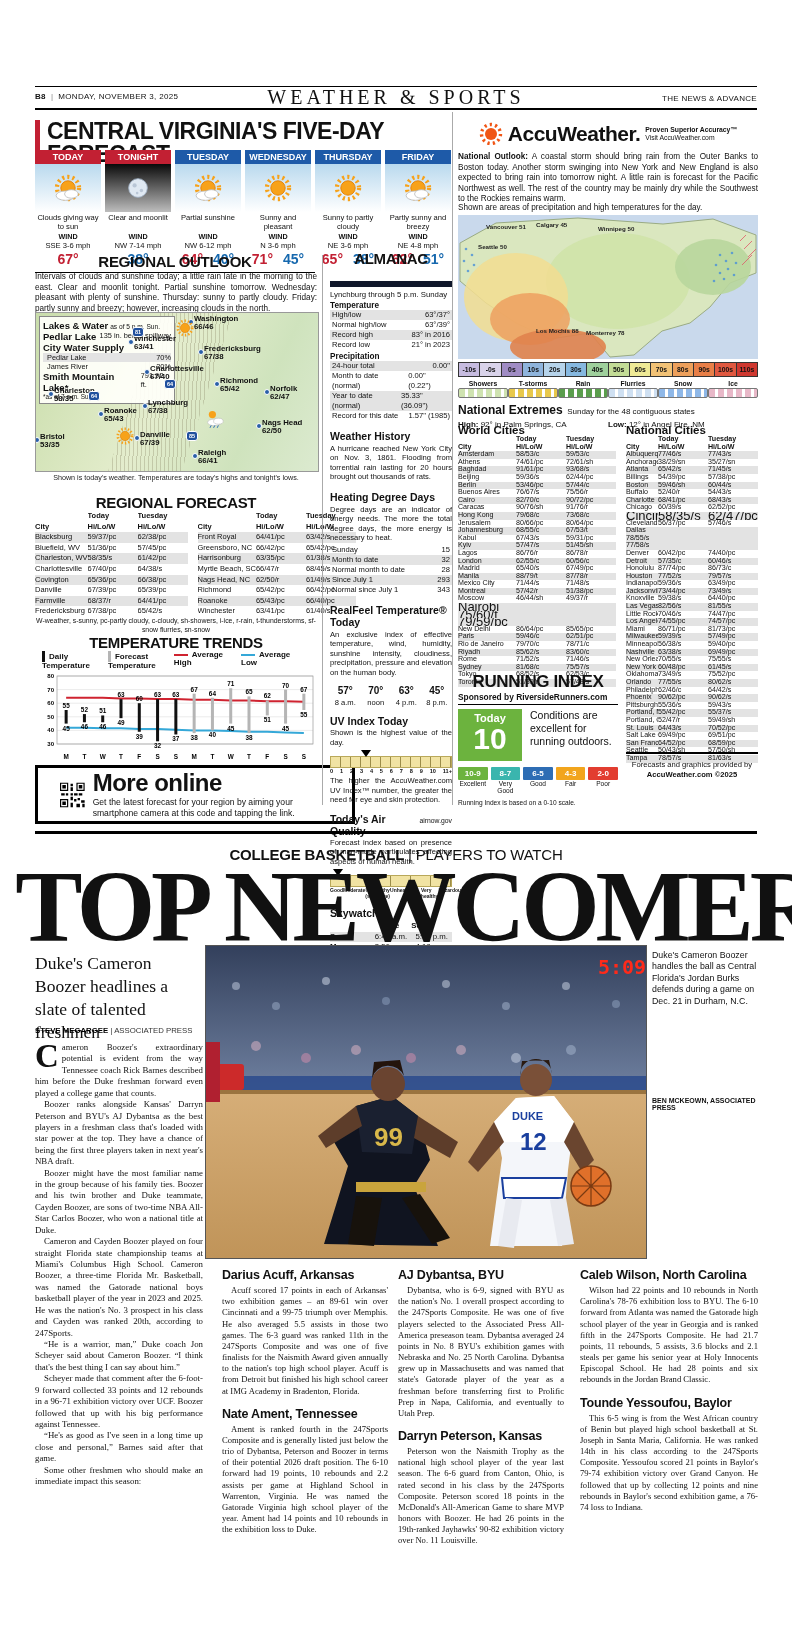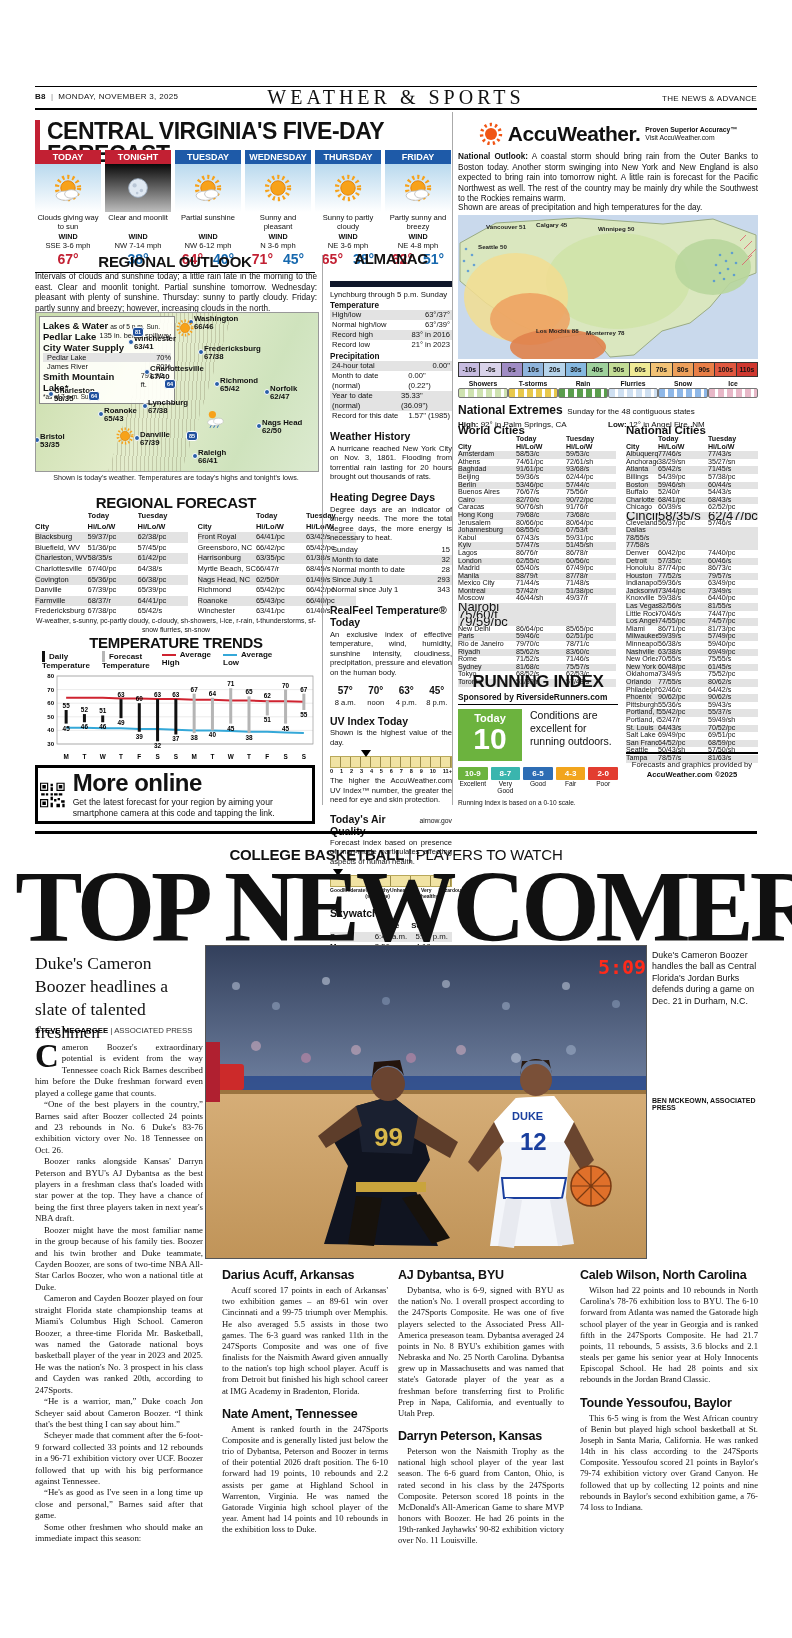--- a/index.html
+++ b/index.html
@@ -48,25 +48,25 @@
   .crow{display:flex;font-size:7.3px;line-height:9.2px}
   .crow span{white-space:nowrap;overflow:hidden}
   .c-name{flex:1;text-align:left}.c-v{width:50px;text-align:left}
   .thead{font-weight:700;font-size:7.3px}
   .rf-wrap{display:flex;gap:10px}
   .rf-half{flex:1}
   .rf-half .crow{font-size:7.5px;line-height:10.6px}
   .legend{font-size:6.9px;text-align:center;line-height:1.25}
 
   
-  .tt-leg{display:flex;gap:12px;font-size:8px;font-weight:700;line-height:1.05}
+  .tt-leg{display:flex;gap:18px;font-size:8px;font-weight:700;line-height:1.05}
   .tt-leg .sw{display:inline-block;margin-right:4px}
 
   
-  .more{border:3px solid #000;display:flex;align-items:center;padding:3px 2px;gap:8px}
+  .more{border:3px solid #000;display:flex;align-items:center;padding:3px 22px;gap:8px}
   .more-title{font-size:24px;font-weight:800;letter-spacing:-.5px;line-height:1}
   .more-p{font-size:8.6px;line-height:1.25;margin-top:2px}
 
   
   .arow{display:flex;justify-content:space-between;font-size:7.6px;line-height:10px;padding:0 2px}
   .sub-h{font-size:10.5px;font-weight:700}
   .mini{font-size:7.6px;line-height:1.25;text-align:justify}
   .scalebar{background:#f1e3a3;border:1px solid #b9a85a;height:10px;position:relative;display:flex}
   .scalebar i{flex:1;border-right:1px solid #9c8d4a}
   .marker{position:absolute;top:-7px;width:0;height:0;border-left:5px solid transparent;border-right:5px solid transparent;border-top:7px solid #000}
@@ -1163,21 +1163,20 @@
     <b>COLLEGE BASKETBALL</b><span> | </span><span>PLAYERS TO WATCH</span>
   </div>
   <div class="abs headline" style="left:30px;top:869px;width:732px">TOP NEWCOMERS</div>
 
   <div class="abs subhead" style="left:35px;top:952px;width:168px">Duke's Cameron Boozer headlines a slate of talented freshmen</div>
   <div class="abs byline" style="left:35px;top:1026px;width:168px">
     <span style="font-weight:700;color:#000">STEVE MEGARGEE</span><span> | </span><span>ASSOCIATED PRESS</span>
   </div>
   <div class="abs story" style="left:35px;top:1042px;width:168px;height:552px;overflow:hidden" id="story">
       <p class="lead"><span class="dropcap">C</span>ameron Boozer's extraordinary potential is evident from the way Tennessee coach Rick Barnes described him before the Duke freshman forward even played a college game that counts.</p>
-      <p>“One of the best players in the country,” Barnes said after Boozer collected 24 points and 23 rebounds in No. 6 Duke's 83-76 exhibition victory over No. 18 Tennessee on Oct. 26.</p>
       <p>Boozer ranks alongside Kansas' Darryn Peterson and BYU's AJ Dybantsa as the best players in a freshman class that's loaded with star power at the top. They have a chance of being the first three players taken in next year's NBA draft.</p>
       <p>Boozer might have the most familiar name in the group because of his family ties. Boozer and his twin brother and Duke teammate, Cayden Boozer, are sons of two-time NBA All-Star Carlos Boozer, who won a national title at Duke.</p>
       <p>Cameron and Cayden Boozer played on four straight Florida state championship teams at Miami's Columbus High School. Cameron Boozer, a three-time Florida Mr. Basketball, was named the Gatorade national boys basketball player of the year in 2023 and 2025. He was the nation's No. 3 prospect in his class and Cayden was ranked 20th, according to 247Sports.</p>
       <p>“He is a warrior, man,” Duke coach Jon Scheyer said about Cameron Boozer. “I think that's the best thing I can say about him.”</p>
       <p>Scheyer made that comment after the 6-foot-9 forward collected 33 points and 12 rebounds in a 96-71 exhibition victory over UCF. Boozer followed that up with his big performance against Tennessee.</p>
       <p>“He's as good as I've seen in a long time up close and personal,” Barnes said after that game.</p>
       <p>Some other freshmen who should make an immediate impact this season:</p>
     </div>
 
   <svg class="abs photo-frame" style="left:205px;top:945px" width="440" height="312">

